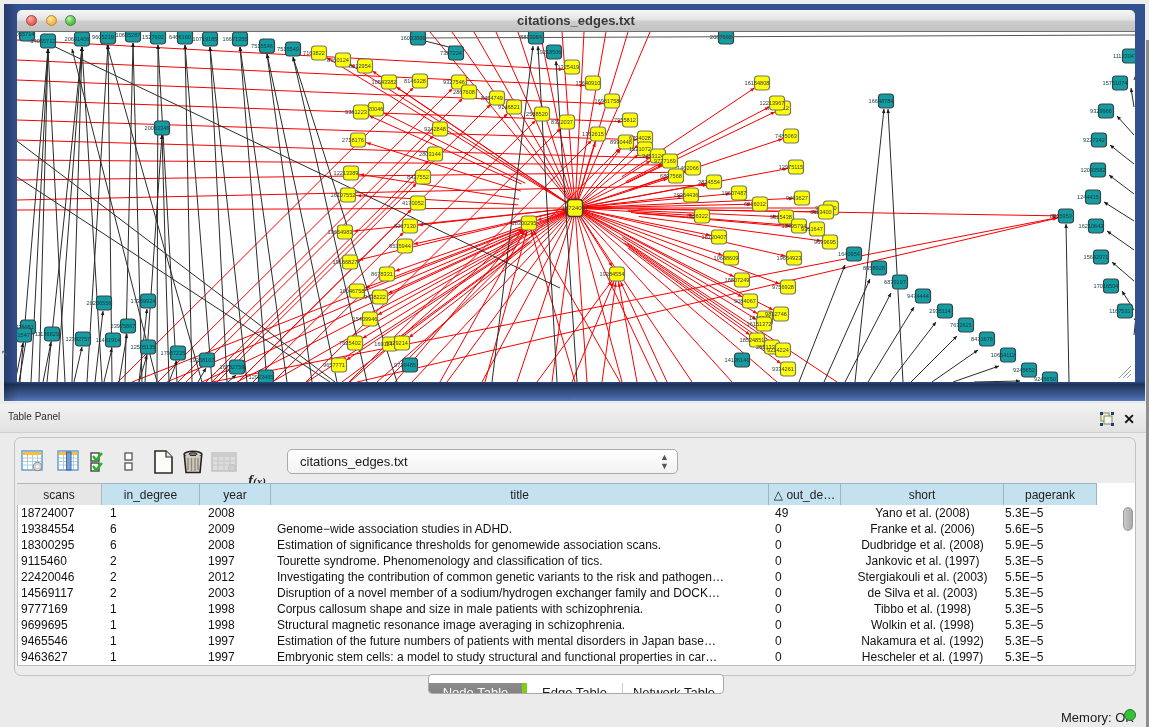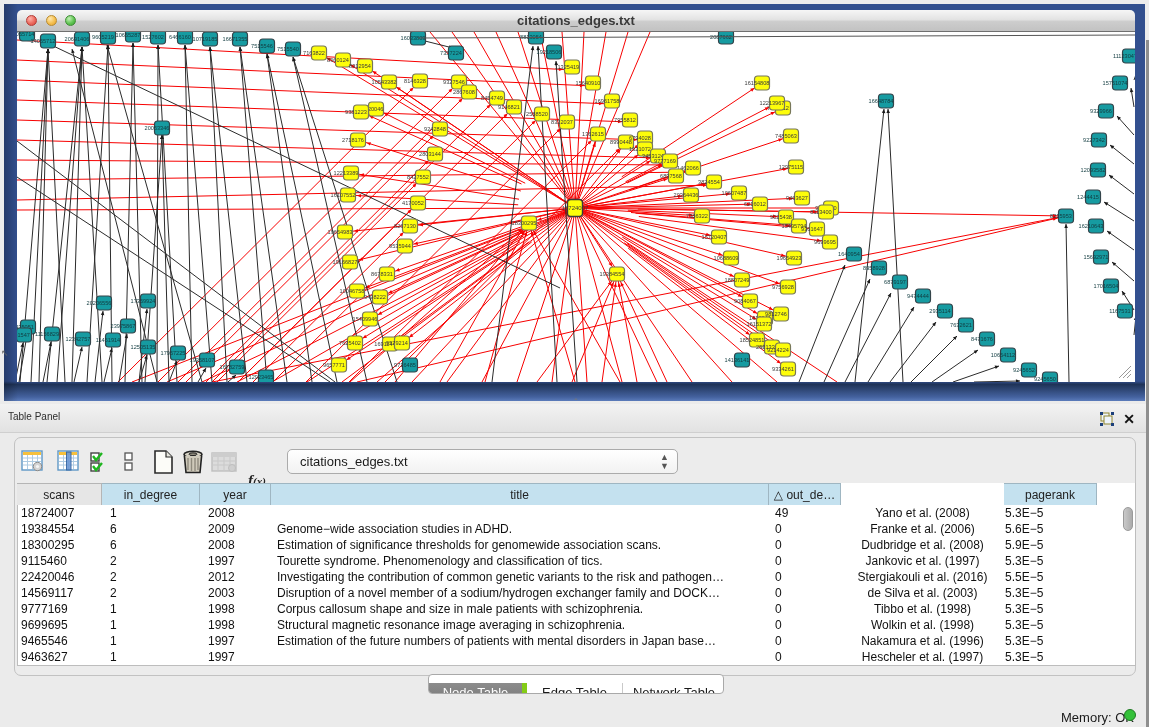--- a/index.html
+++ b/index.html
@@ -771,20 +771,21 @@
     </svg>
 <div class="ticon" style="left:248px;top:472px;font-size:15px;font-style:italic;font-weight:bold;color:#222;font-family:'Liberation Serif',serif">f<span style="font-size:11px">(x)</span></div>
 <div id="combo">citations_edges.txt<div class="arr">▲<br>▼</div></div>
 <div id="tbl-bg"></div>
 <div id="thead">
   <span style="left:0;width:85px;background:#e6e6e6;border-right:1px solid #b5b5b5;border-top:1px solid #b5b5b5">scans</span>
   <span style="left:85px;width:98px">in_degree</span>
   <span style="left:183px;width:71px">year</span>
   <span style="left:254px;width:498px">title</span>
   <span style="left:752px;width:72px">△ out_de…</span>
+  <span style="left:824px;width:163px">short</span>
   <span style="left:987px;width:93px">pagerank</span>
 </div>
 <div class="trow" style="top:505px">
 <span class="c0">18724007</span>
       <span class="c1">1</span>
       <span class="c2">2008</span>
       <span class="c4">49</span>
       <span class="c5">Yano et al. (2008)</span>
       <span class="c6">5.3E−5</span>
     </div>
@@ -814,21 +815,21 @@
       <span class="c4">0</span>
       <span class="c5">Jankovic et al. (1997)</span>
       <span class="c6">5.3E−5</span>
     </div>
 <div class="trow" style="top:569px">
 <span class="c0">22420046</span>
       <span class="c1">2</span>
       <span class="c2">2012</span>
       <span class="c3">Investigating the contribution of common genetic variants to the risk and pathogen…</span>
       <span class="c4">0</span>
-      <span class="c5">Stergiakouli et al. (2016)</span>
+      <span class="c5">Stergiakouli et al. (2003)</span>
       <span class="c6">5.5E−5</span>
     </div>
 <div class="trow" style="top:585px">
 <span class="c0">14569117</span>
       <span class="c1">2</span>
       <span class="c2">2003</span>
       <span class="c3">Disruption of a novel member of a sodium/hydrogen exchanger family and DOCK…</span>
       <span class="c4">0</span>
       <span class="c5">de Silva et al. (2003)</span>
       <span class="c6">5.3E−5</span>
@@ -850,27 +851,28 @@
       <span class="c4">0</span>
       <span class="c5">Wolkin et al. (1998)</span>
       <span class="c6">5.3E−5</span>
     </div>
 <div class="trow" style="top:633px">
 <span class="c0">9465546</span>
       <span class="c1">1</span>
       <span class="c2">1997</span>
       <span class="c3">Estimation of the future numbers of patients with mental disorders in Japan base…</span>
       <span class="c4">0</span>
-      <span class="c5">Nakamura et al. (1996)</span>
+      <span class="c5">Nakamura et al. (1992)</span>
       <span class="c6">5.3E−5</span>
     </div>
 <div class="trow" style="top:649px">
 <span class="c0">9463627</span>
       <span class="c1">1</span>
       <span class="c2">1997</span>
+      <span class="c3">Embryonic stem cells: a model to study structural and functional properties in car…</span>
       <span class="c4">0</span>
       <span class="c5">Hescheler et al. (1997)</span>
       <span class="c6">5.3E−5</span>
     </div>
 <div id="vsb">
       <div class="thumb"></div>
     </div>
 <div id="tabs">
       <span class="seg s1">Node Table</span>
       <span class="seg s2">Edge Table</span>

